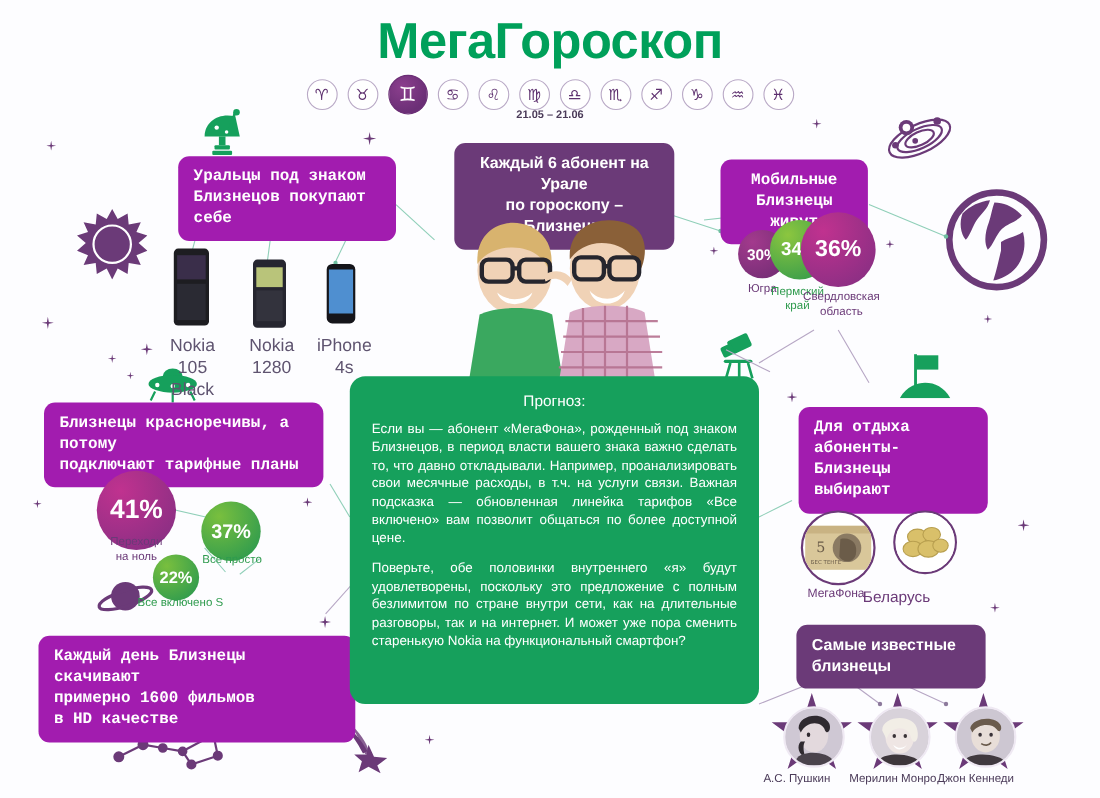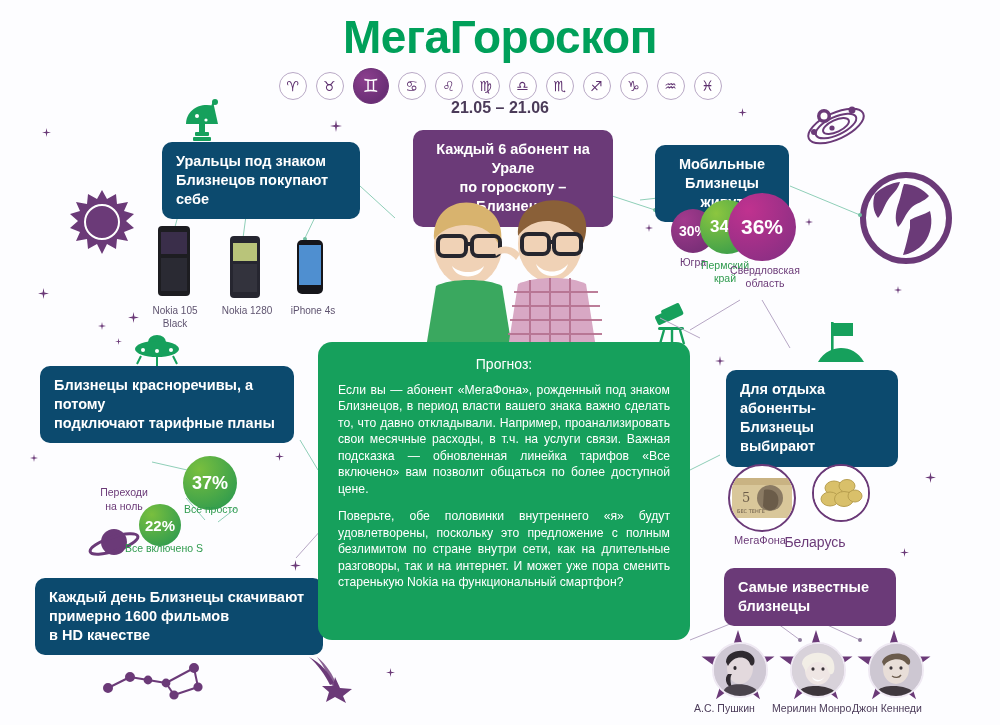--- a/index.html
+++ b/index.html
@@ -28,30 +28,30 @@
     display:flex;align-items:center;justify-content:center;
     font-size:14px;color:#5d2f6e;line-height:1;
   }
   .z-sign.active{
     background:radial-gradient(circle at 35% 30%,#8c3f8e 0%,#6b2f76 70%);
     border-color:#6b2f76;color:#fff;width:34px;height:34px;font-size:18px;
     box-shadow:0 0 0 2px #fff;
   }
   .date-range{
     position:absolute;top:99px;left:0;width:1000px;text-align:center;
-    font-size:16px;font-weight:bold;color:#4b3b59;
+    font-size:10px;font-weight:bold;color:#4b3b59;
   }
 
   
   .box{
     position:absolute;border-radius:10px;padding:10px 14px;
     color:#fff;font-size:14.5px;font-weight:bold;line-height:1.32;
     box-sizing:border-box;
   }
-  .box.green{background:#0c4a6e;}
+  .box.green{background:#a21caf;font-family:Liberation Mono, monospace;}
   .box.purple{background:#6b3a78;}
   .box.center{text-align:center;}
 
   
   .bubble{
     position:absolute;border-radius:50%;
     display:flex;align-items:center;justify-content:center;
     color:#fff;font-weight:bold;
   }
   .bub-purple{background:radial-gradient(circle at 30% 25%,#a33a8d 0%,#7a2f78 75%);}
@@ -65,21 +65,21 @@
   
   .forecast{
     position:absolute;left:318px;top:342px;width:372px;height:298px;
     background:#16a05c;border-radius:14px;box-sizing:border-box;
     padding:14px 20px 16px 20px;color:#fff;
   }
   .forecast h3{margin:0 0 10px 0;font-size:14px;text-align:center;font-weight:normal;}
   .forecast p{margin:0 0 11px 0;font-size:12.2px;line-height:1.35;text-align:justify;}
 
   
-  .phone-cap{position:absolute;font-size:10px;color:#5f5470;text-align:center;line-height:1.25;}
+  .phone-cap{position:absolute;font-size:16px;color:#5f5470;text-align:center;line-height:1.25;}
   .phone{position:absolute;background:#1d1d21;border-radius:4px;}
   .phone .scr{position:absolute;left:9%;right:9%;background:#2c2c36;}
 
   
   .ccircle{
     position:absolute;border-radius:50%;border:2px solid #6b3a78;
     overflow:hidden;background:#fff;
   }
   
   .starwrap{position:absolute;width:76px;height:76px;}
@@ -348,20 +348,23 @@
   <div class="bubble bub-magenta" style="left:728px;top:193px;width:68px;height:68px;font-size:21px;">
     <span>36%</span>
   </div>
   <div class="cap p" style="left:663px;top:256px;width:60px;">Югра</div>
   <div class="cap g" style="left:694px;top:259px;width:62px;">Пермский<br>край</div>
   <div class="cap p" style="left:727px;top:264px;width:76px;">Свердловская<br>область</div>
 
   <div class="box green" style="left:40px;top:366px;width:254px;">
     <span>Близнецы красноречивы, а потому<br>подключают тарифные планы</span>
   </div>
+  <div class="bubble bub-magenta" style="left:88px;top:428px;width:72px;height:72px;font-size:24px;">
+    <span>41%</span>
+  </div>
   <div class="cap p" style="left:84px;top:486px;width:80px;line-height:1.3;">Переходи<br>на ноль</div>
 
   <div class="bubble bub-green2" style="left:183px;top:456px;width:54px;height:54px;font-size:18px;">
     <span>37%</span>
   </div>
   <div class="cap g" style="left:178px;top:503px;width:66px;">Все просто</div>
 
   <div class="bubble bub-green2" style="left:139px;top:504px;width:42px;height:42px;font-size:15px;">
     <span>22%</span>
   </div>

